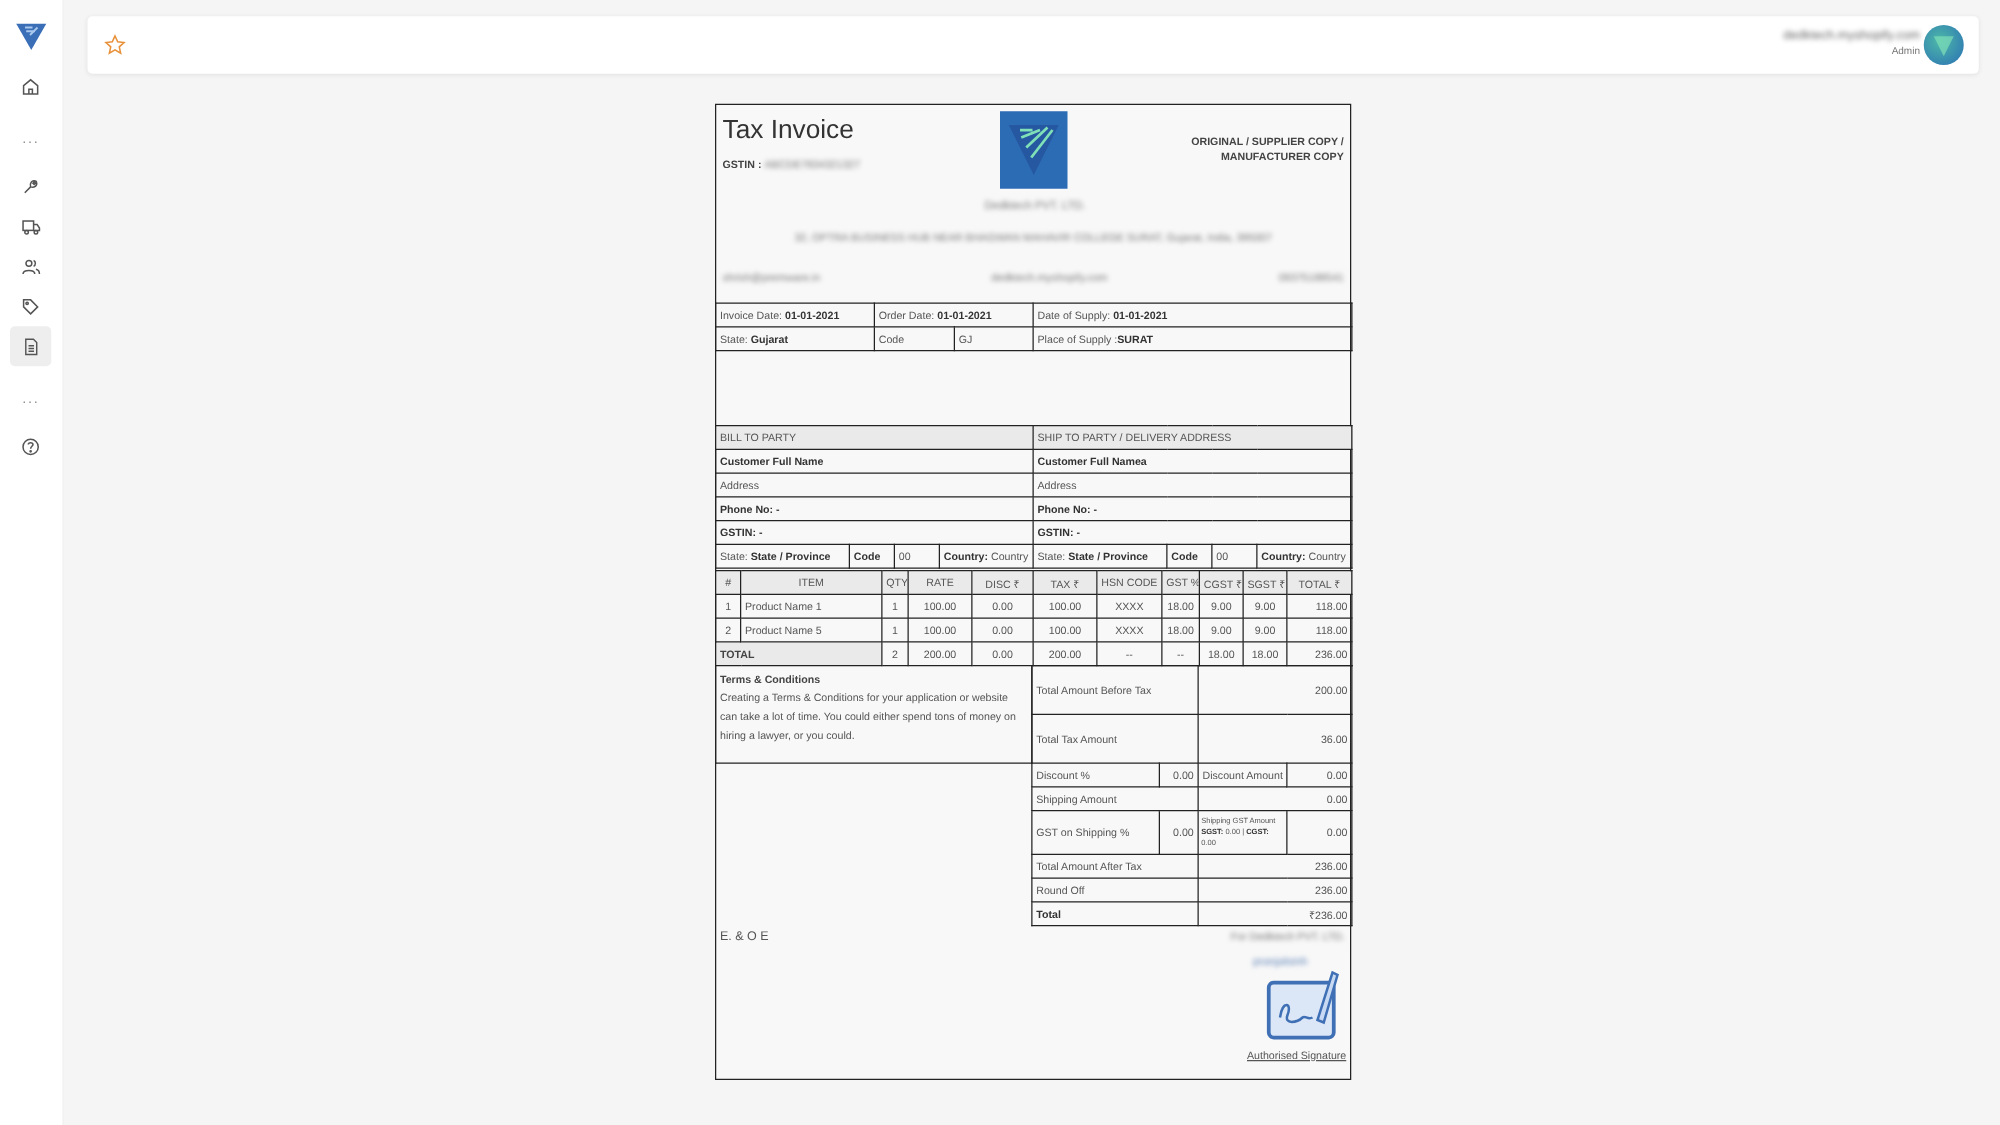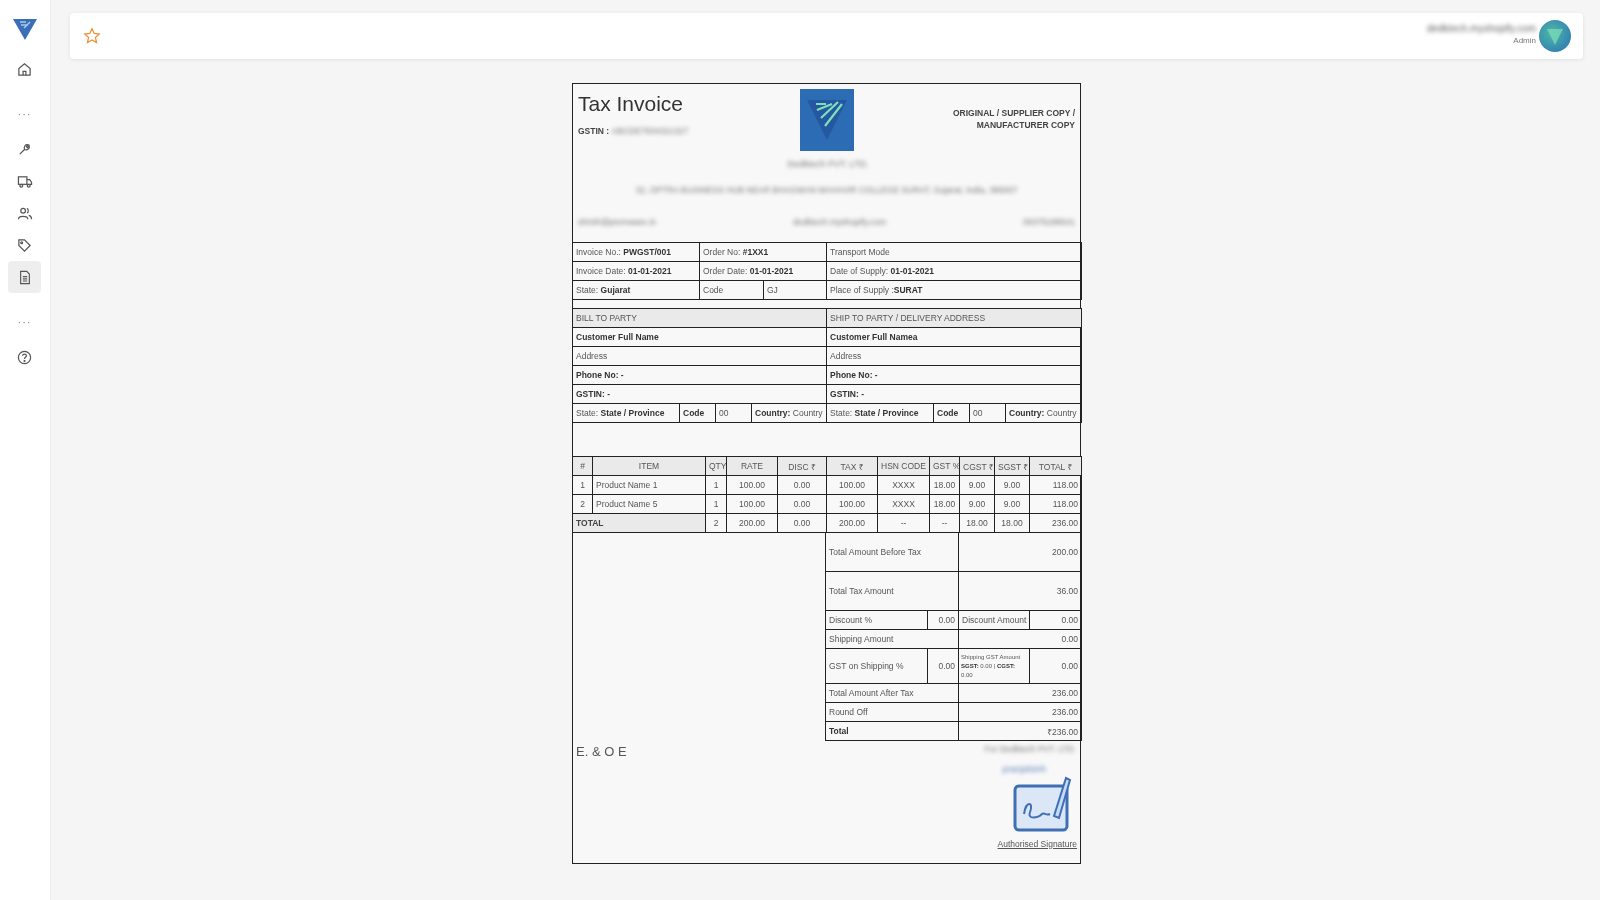--- a/index.html
+++ b/index.html
@@ -40,21 +40,21 @@
   .right { text-align: right; }
   th.items-h { background: #eaeaea; font-weight: bold; text-align: center; color: #444; }
 
   .bottom-area { position: absolute; left: -1px; top: 449px; width: 509px; height: 206px; }
   .terms { position: absolute; left: 0; top: 0; width: 254px; height: 78px; border: 1px solid #222; border-top: none; padding: 3px; font-size: 8.5px; line-height: 15px; color: #555; white-space: normal; }
   .words { position: absolute; left: 0; top: 78px; width: 254px; height: 128px; border: 1px solid #222; border-top: 1px solid #222; padding: 3px; font-size: 8.5px; color: #555; }
   .words .lbl { font-weight: bold; color: #444; margin-top: 3px; }
   .words .val { margin-top: 18px; }
   .terms .lbl { font-weight: bold; color: #444; }
 
-  .eoe { position: absolute; left: 3px; top: 660px; font-size: 13px; color: #555; text-align: right; }
+  .eoe { position: absolute; left: 3px; top: 660px; font-size: 10px; color: #555; text-align: right; }
   .for-company { position: absolute; right: 4px; top: 660px; font-size: 8.5px; filter: blur(2px); color: #777; }
   .sig-name { position: absolute; right: 10px; top: 680px; font-size: 9px; filter: blur(2px); color: #5a7fb5; }
   .sig-img { position: absolute; right: 8px; top: 676px; width: 60px; height: 66px; }
   .sig-label { position: absolute; right: 3px; top: 755px; font-size: 8.5px; color: #555; text-decoration: underline; }
 </style>
 </head>
 <body>
 
 <div class="sidebar">
   <svg class="sb-logo" viewBox="0 0 26 26">
@@ -150,40 +150,35 @@
   </div>
 
   <table class="grid" style="top:158px; width:509px;">
     <colgroup>
         <col style="width:127px">
         <col style="width:64px">
         <col style="width:63px">
         <col style="width:255px">
       </colgroup>
     <tbody>
-        <tr>
-      <td><span>Invoice No.:</span> <b>PWGST/001</b></td>
-      <td colspan="2"><span>Order No:</span> <b>#1XX1</b></td>
-      <td>Transport Mode</td>
-    </tr>
     <tr>
       <td><span>Invoice Date:</span> <b>01-01-2021</b></td>
       <td colspan="2"><span>Order Date:</span> <b>01-01-2021</b></td>
       <td><span>Date of Supply:</span> <b>01-01-2021</b></td>
     </tr>
     <tr>
       <td><span>State:</span> <b>Gujarat</b></td>
       <td>Code</td>
       <td>GJ</td>
       <td><span>Place of Supply :</span><b>SURAT</b></td>
     </tr>
   </tbody>
     </table>
 
-  <table class="grid" style="top:224px; width:509px;border-radius:19px;">
+  <table class="grid" style="top:256px; width:509px;border-radius:19px;">
     <colgroup>
       <col style="width:107px">
         <col style="width:36px">
         <col style="width:36px">
         <col style="width:75px">
       <col style="width:107px">
         <col style="width:36px">
         <col style="width:36px">
         <col style="width:76px">
     </colgroup>
@@ -284,20 +279,24 @@
       <td class="center">--</td>
       <td class="center">--</td>
       <td class="center">18.00</td>
       <td class="center">18.00</td>
       <td class="right">236.00</td>
     </tr>
   </tbody>
     </table>
 
   <div class="bottom-area">
+    <div class="terms">
+      <div class="lbl">Terms &amp; Conditions</div>
+      <div>Creating a Terms &amp; Conditions for your application or website can take a lot of time. You could either spend tons of money on hiring a lawyer, or you could.</div>
+    </div>
 
     <table class="grid" style="left:253px; top:-1px; width:256px;">
       <colgroup>
           <col style="width:102px">
           <col style="width:31px">
           <col style="width:71px">
           <col style="width:52px">
         </colgroup>
       <tbody>
           <tr style="height:39px">

